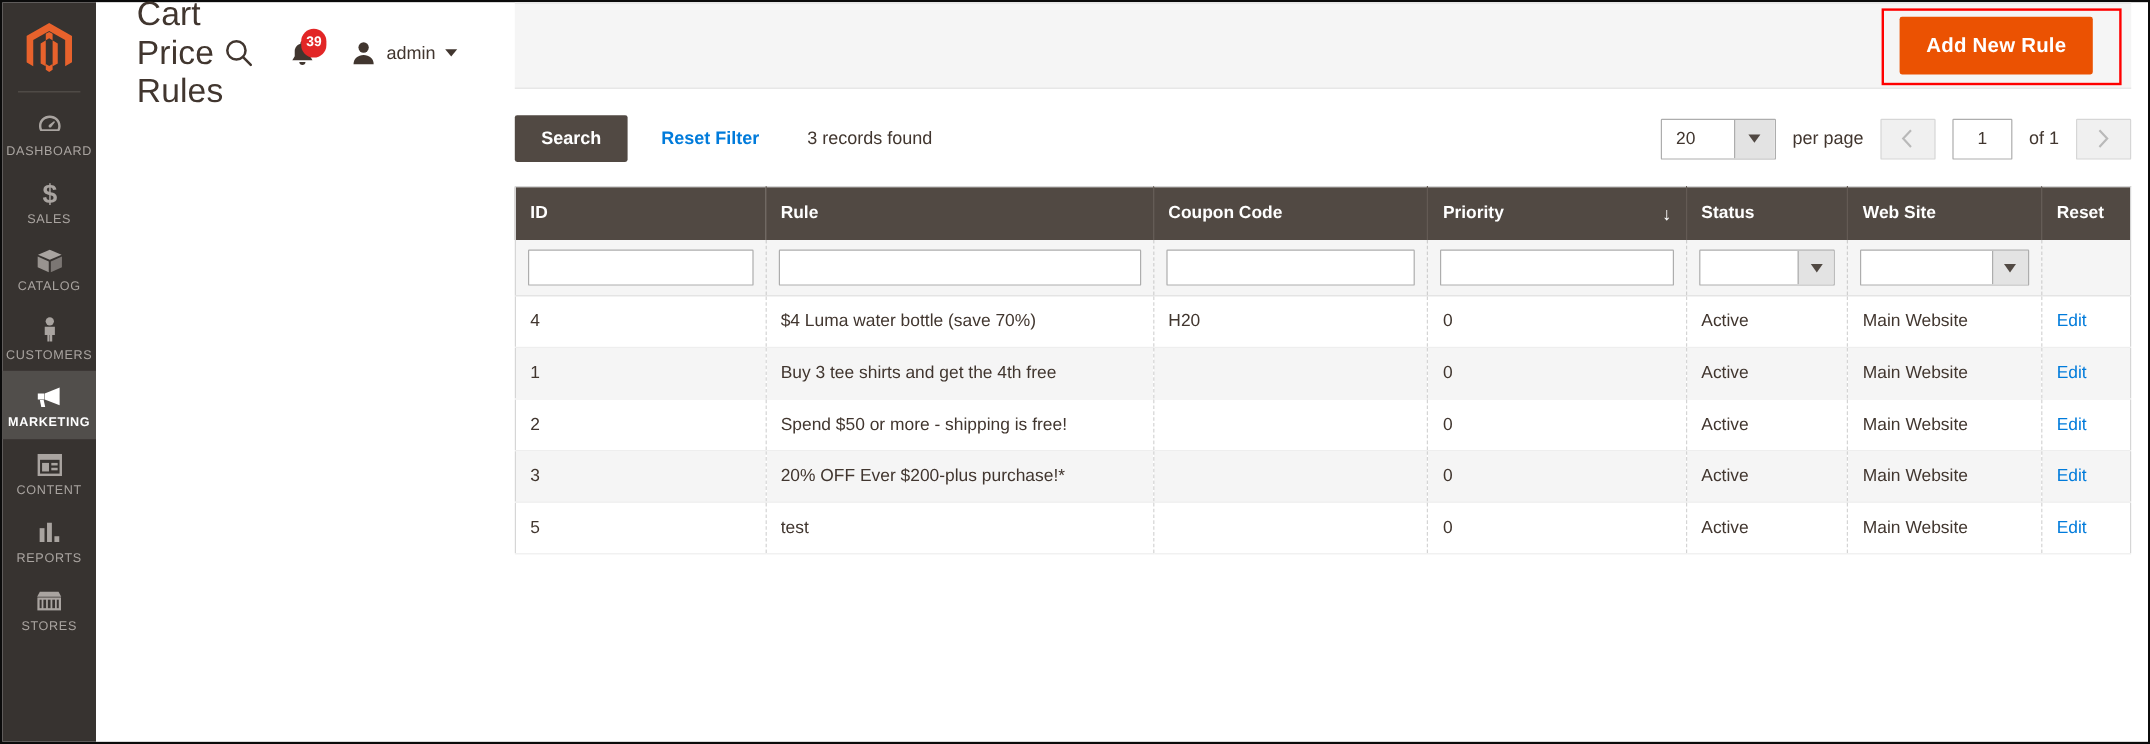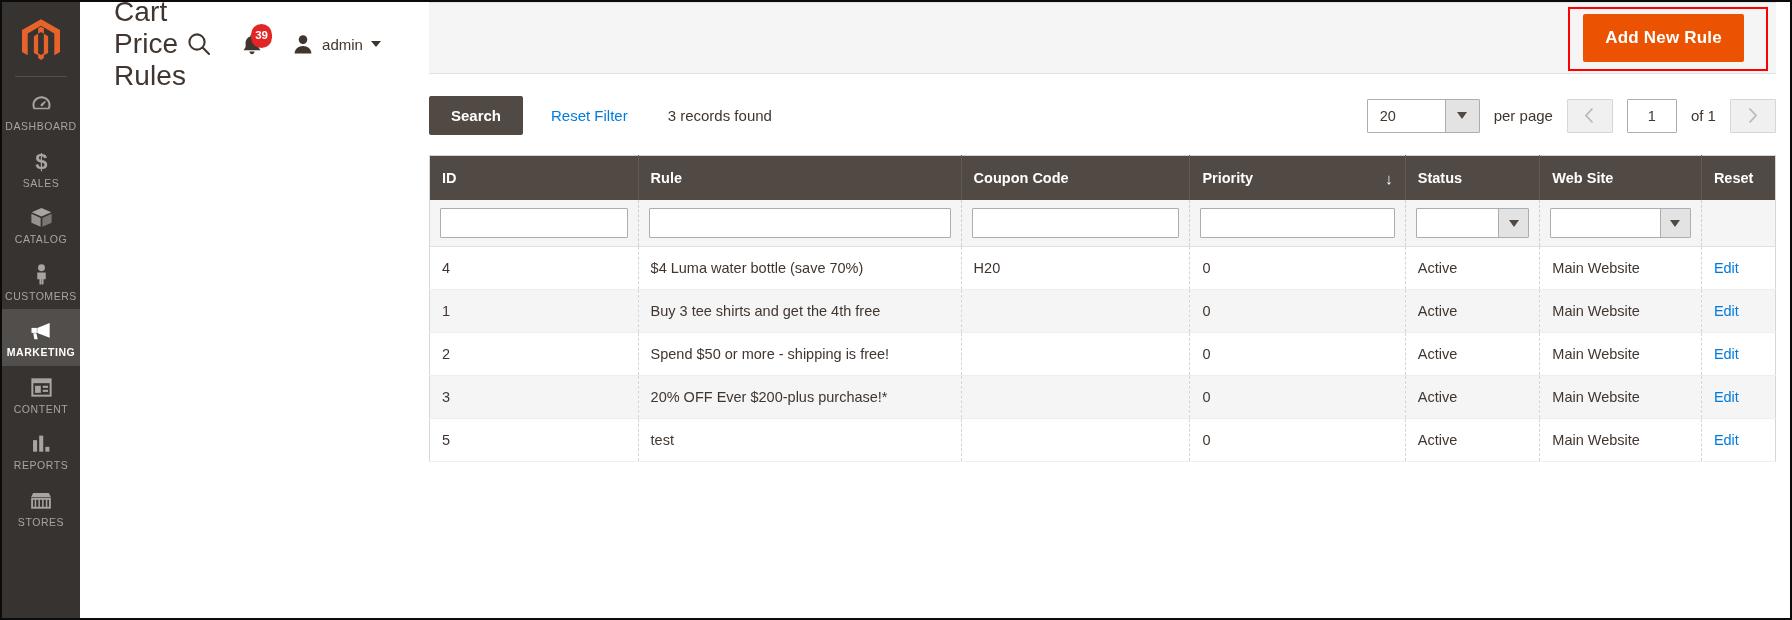--- a/index.html
+++ b/index.html
@@ -173,21 +173,21 @@
     border-radius: 2px;
     font-family: inherit;
     font-size: 15px;
     font-weight: 700;
     padding: 11px 22px;
     cursor: pointer;
   }
   .link-reset {
     color: #007bdb;
     font-size: 15px;
-    font-weight: 400;
+    font-weight: 700;
     margin-left: 28px;
     cursor: pointer;
     text-decoration: none;
   }
   .records-found {
     font-size: 15px;
     color: #41362f;
     margin-left: 40px;
   }
   .pager {
@@ -196,21 +196,20 @@
     align-items: center;
     gap: 14px;
   }
   .select-shell {
     display: flex;
     height: 34px;
     border: 1px solid #adadad;
     background: #ffffff;
     border-radius: 1px;
     overflow: hidden;
-    gap: 17px;
   }
   .select-shell .sel-val {
     width: 60px;
     display: flex; align-items: center;
     padding-left: 12px;
     font-size: 14.5px;
     color: #41362f;
   }
   .select-shell .sel-arrow {
     width: 34px;

